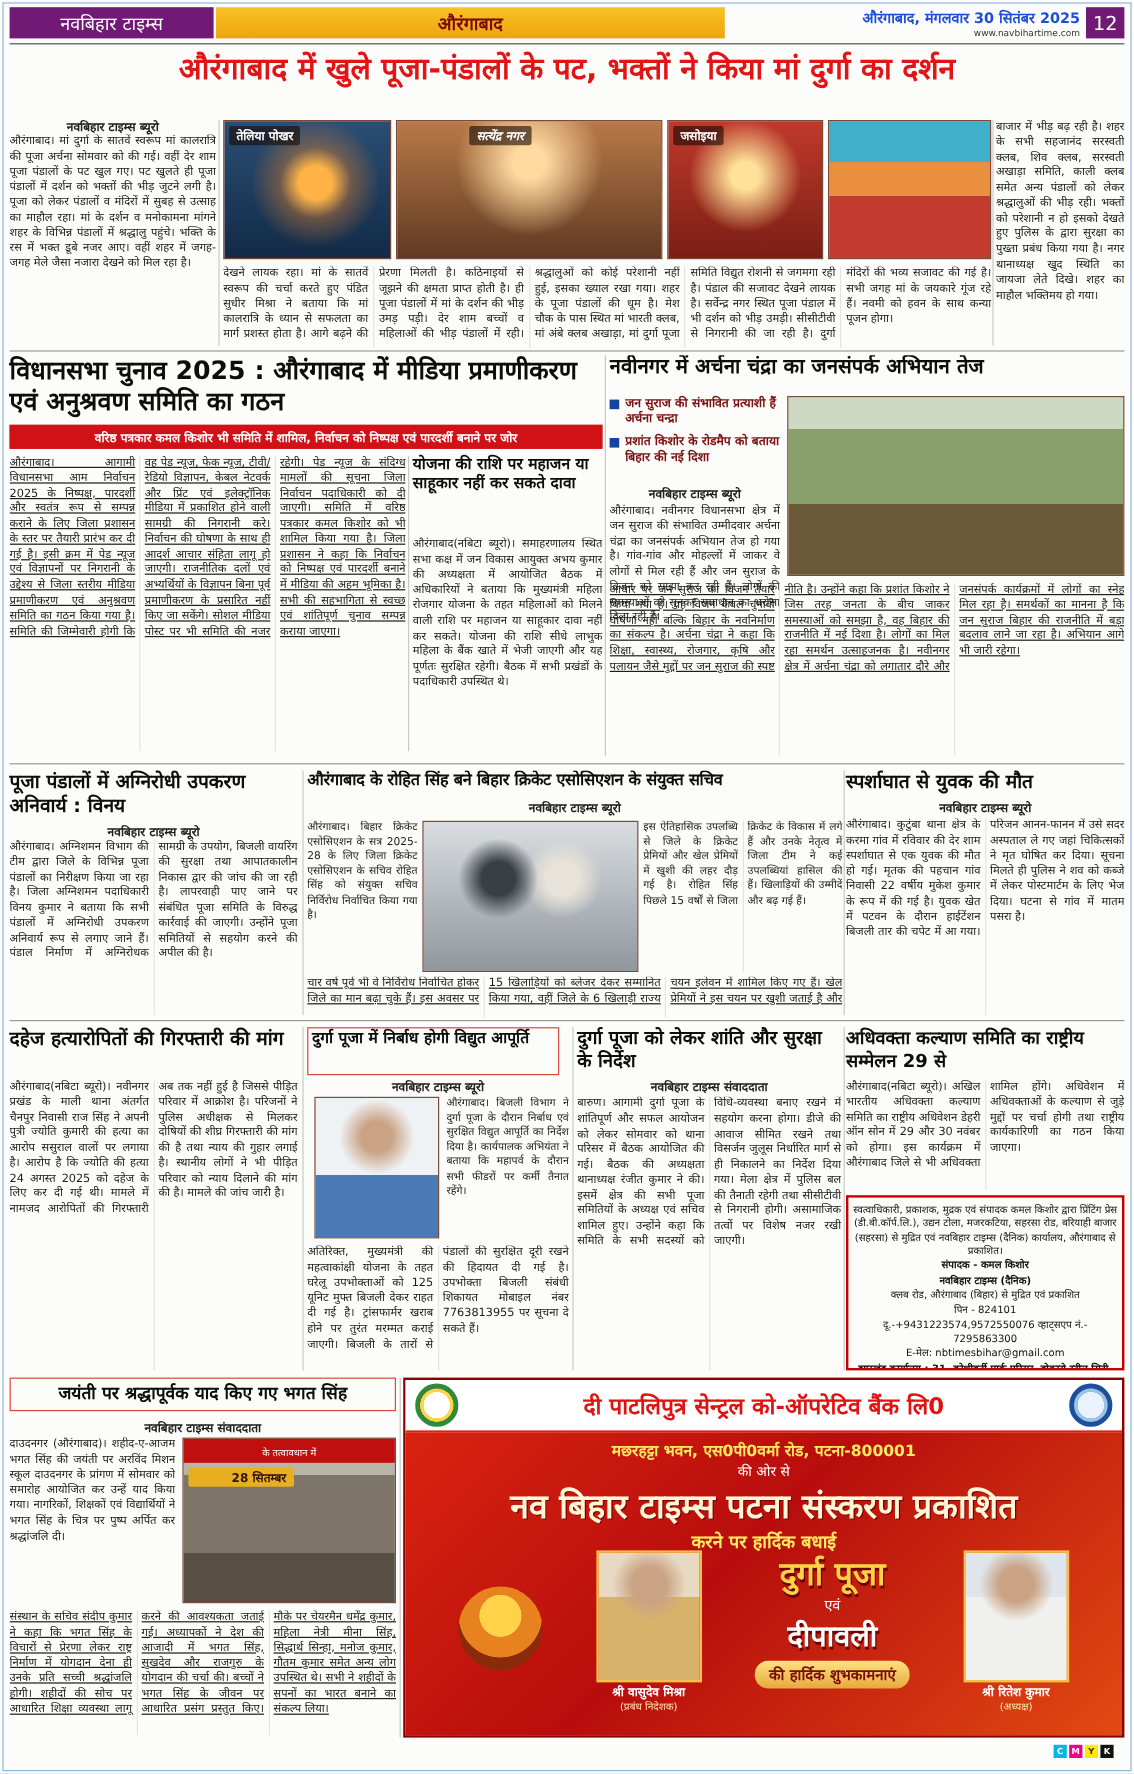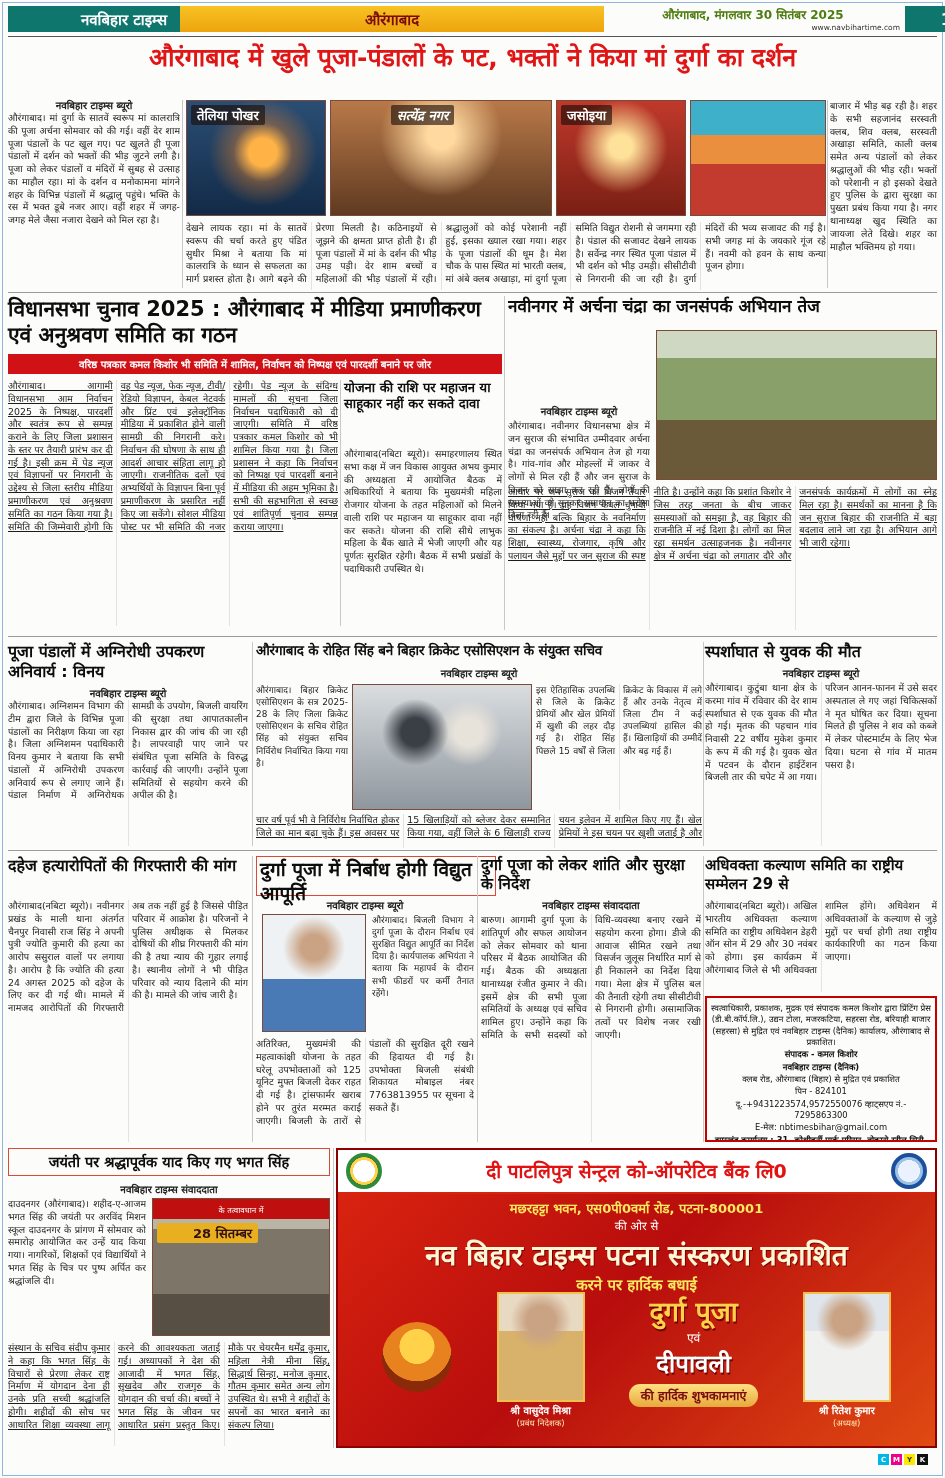--- a/index.html
+++ b/index.html
@@ -7,52 +7,52 @@
   .frame{position:absolute;inset:2px;border:1px solid #8fb6dd;pointer-events:none;}
   .abs{position:absolute;}
   .jt{font-size:9.4px;line-height:1.36;text-align:justify;color:#1c1c1c;overflow:hidden;}
   .jt.small{font-size:8.9px;}
   .c2{column-count:2;column-gap:8px;column-rule:1px solid #e3e3e3;}
   .c3{column-count:3;column-gap:8px;column-rule:1px solid #e3e3e3;text-decoration:underline;}
   .c5{column-count:5;column-gap:9px;column-rule:1px solid #e3e3e3;}
   .hl{font-weight:bold;color:#0d0d0d;line-height:1.25;}
   .byline{font-weight:bold;text-align:center;font-size:10px;color:#222;}
   .photo{position:absolute;border:1px solid #7a4a3a;box-sizing:border-box;}
-  .chip{position:absolute;background:rgba(25,12,6,.62);color:#fff;font-size:13px;font-weight:bold;padding:1px 6px;border-radius:2px;white-space:nowrap;}
+  .chip{position:absolute;background:rgba(25,12,6,.62);color:#fff;font-size:10px;font-weight:bold;padding:1px 6px;border-radius:2px;white-space:nowrap;}
   .rule-h{position:absolute;height:1px;background:#9a9a9a;}
   .rule-v{position:absolute;width:1px;background:#c8c8c8;}
   .redbar{background:#d01217;color:#fff;font-weight:bold;font-size:10px;display:flex;align-items:center;justify-content:center;white-space:nowrap;overflow:hidden;}
   .bullet-row{display:flex;gap:5px;align-items:flex-start;margin-bottom:5px;}
   .bullet-sq{width:8px;height:8px;background:#1444a0;margin-top:3px;flex:none;}
   .bullet-txt{font-size:10.2px;font-weight:bold;color:#7a1010;line-height:1.3;}
   .imp-box{border:2px solid #c40000;text-align:center;font-size:8.4px;line-height:1.35;color:#111;padding:5px 4px;box-sizing:border-box;overflow:hidden;}
   .imp-line{margin:0 0 1px 0;}
   .imp-bold{font-weight:bold;}
-  .mast-red{background:#0f766e;color:#fff;font-weight:bold;display:flex;align-items:center;justify-content:center;padding-left:31px;}
+  .mast-red{background:#701a75;color:#fff;font-weight:normal;display:flex;align-items:center;justify-content:center;}
   .band{background:linear-gradient(180deg,#f8c224,#eda40e);display:flex;align-items:center;justify-content:center;}
   .ad-red{background:linear-gradient(135deg,#d8230f 0%,#b80d0d 45%,#e04a12 100%);}
   .logo-ring{width:36px;height:36px;border-radius:50%;border:4px solid #2e8b3a;background:radial-gradient(circle,#fff 55%,#ffd24a 56% 70%,#d8230f 71%);box-sizing:border-box;}
   .logo-ring.blue{border-color:#1c4f9c;background:radial-gradient(circle,#eaf2ff 55%,#9cc2e5 56% 75%,#1c4f9c 76%);}
   .portrait{width:88px;height:110px;border:2px solid #f3c14b;box-sizing:border-box;}
   .p-cap{color:#fff;font-weight:bold;font-size:10px;text-align:center;margin-top:3px;line-height:1.25;}
   .p-role{color:#ffe9b0;font-size:8.5px;text-align:center;line-height:1.2;}
   .mark{width:11px;height:11px;display:flex;align-items:center;justify-content:center;font-size:7px;font-weight:bold;color:#fff;}
 </style>
 </head>
 <body>
 
 <div id="sheet">
   <div class="frame"></div>
 
   <div class="abs mast-red" style="left:8px;top:6px;width:170px;height:26px;font-size:15px;">नवबिहार टाइम्स</div>
   <div class="abs band" style="left:180px;top:6px;width:424px;height:26px;">
     <span style="color:#7a0b0b;font-weight:bold;font-size:15px;">औरंगाबाद</span>
   </div>
   <div class="abs" style="left:606px;top:6px;width:294px;height:26px;text-align:right;">
-    <div style="font-size:12px;font-weight:bold;color:#4d7c0f;text-align:center;">औरंगाबाद, मंगलवार 30 सितंबर 2025</div>
+    <div style="font-size:12px;font-weight:bold;color:#1d4ed8;">औरंगाबाद, मंगलवार 30 सितंबर 2025</div>
     <div style="font-size:7.5px;color:#333;">www.navbihartime.com</div>
   </div>
   <div class="abs mast-red" style="left:905px;top:6px;width:32px;height:26px;font-size:16px;">12</div>
   <div class="rule-h" style="left:8px;top:36px;width:929px;background:#555;"></div>
 
   <div class="abs hl" style="left:8px;top:42px;width:929px;height:46px;font-size:25px;text-align:center;color:#e01515;">औरंगाबाद में खुले पूजा-पंडालों के पट, भक्तों ने किया मां दुर्गा का दर्शन</div>
 
   <div class="abs byline" style="left:8px;top:98px;width:172px;">नवबिहार टाइम्स ब्यूरो</div>
   <div class="abs jt" style="left:8px;top:112px;width:172px;height:176px;">औरंगाबाद। मां दुर्गा के सातवें स्वरूप मां कालरात्रि की पूजा अर्चना सोमवार को की गई। वहीं देर शाम पूजा पंडालों के पट खुल गए। पट खुलते ही पूजा पंडालों में दर्शन को भक्तों की भीड़ जुटने लगी है। पूजा को लेकर पंडालों व मंदिरों में सुबह से उत्साह का माहौल रहा। मां के दर्शन व मनोकामना मांगने शहर के विभिन्न पंडालों में श्रद्धालु पहुंचे। भक्ति के रस में भक्त डूबे नजर आए। वहीं शहर में जगह-जगह मेले जैसा नजारा देखने को मिल रहा है।</div>
 
@@ -78,20 +78,30 @@
   <div class="abs redbar" style="left:8px;top:354px;width:494px;height:20px;"></div>
   <div class="abs redbar" style="left:8px;top:354px;width:494px;height:20px;">वरिष्ठ पत्रकार कमल किशोर भी समिति में शामिल, निर्वाचन को निष्पक्ष एवं पारदर्शी बनाने पर जोर</div>
   <div class="abs jt c3" style="left:8px;top:380px;width:330px;height:246px;">औरंगाबाद। आगामी विधानसभा आम निर्वाचन 2025 के निष्पक्ष, पारदर्शी और स्वतंत्र रूप से सम्पन्न कराने के लिए जिला प्रशासन के स्तर पर तैयारी प्रारंभ कर दी गई है। इसी क्रम में पेड न्यूज एवं विज्ञापनों पर निगरानी के उद्देश्य से जिला स्तरीय मीडिया प्रमाणीकरण एवं अनुश्रवण समिति का गठन किया गया है। समिति की जिम्मेवारी होगी कि वह पेड न्यूज, फेक न्यूज, टीवी/रेडियो विज्ञापन, केबल नेटवर्क और प्रिंट एवं इलेक्ट्रॉनिक मीडिया में प्रकाशित होने वाली सामग्री की निगरानी करे। निर्वाचन की घोषणा के साथ ही आदर्श आचार संहिता लागू हो जाएगी। राजनीतिक दलों एवं अभ्यर्थियों के विज्ञापन बिना पूर्व प्रमाणीकरण के प्रसारित नहीं किए जा सकेंगे। सोशल मीडिया पोस्ट पर भी समिति की नजर रहेगी। पेड न्यूज के संदिग्ध मामलों की सूचना जिला निर्वाचन पदाधिकारी को दी जाएगी। समिति में वरिष्ठ पत्रकार कमल किशोर को भी शामिल किया गया है। जिला प्रशासन ने कहा कि निर्वाचन को निष्पक्ष एवं पारदर्शी बनाने में मीडिया की अहम भूमिका है। सभी की सहभागिता से स्वच्छ एवं शांतिपूर्ण चुनाव सम्पन्न कराया जाएगा।</div>
 
   <div class="abs hl" style="left:344px;top:380px;width:158px;height:64px;font-size:13px;">योजना की राशि पर महाजन या साहूकार नहीं कर सकते दावा</div>
   <div class="abs jt" style="left:344px;top:448px;width:158px;height:178px;">औरंगाबाद(नबिटा ब्यूरो)। समाहरणालय स्थित सभा कक्ष में जन विकास आयुक्त अभय कुमार की अध्यक्षता में आयोजित बैठक में अधिकारियों ने बताया कि मुख्यमंत्री महिला रोजगार योजना के तहत महिलाओं को मिलने वाली राशि पर महाजन या साहूकार दावा नहीं कर सकते। योजना की राशि सीधे लाभुक महिला के बैंक खाते में भेजी जाएगी और यह पूर्णतः सुरक्षित रहेगी। बैठक में सभी प्रखंडों के पदाधिकारी उपस्थित थे।</div>
   <div class="rule-v" style="left:340px;top:380px;height:246px;"></div>
   <div class="rule-v" style="left:504px;top:296px;height:334px;"></div>
 
   <div class="abs hl" style="left:508px;top:296px;width:429px;height:28px;font-size:17px;white-space:nowrap;overflow:hidden;">नवीनगर में अर्चना चंद्रा का जनसंपर्क अभियान तेज</div>
+  <div class="abs" style="left:508px;top:330px;width:142px;">
+    <div class="bullet-row">
+      <span class="bullet-sq"></span>
+      <span class="bullet-txt">जन सुराज की संभावित प्रत्याशी हैं अर्चना चन्द्रा</span>
+    </div>
+    <div class="bullet-row">
+      <span class="bullet-sq"></span>
+      <span class="bullet-txt">प्रशांत किशोर के रोडमैप को बताया बिहार की नई दिशा</span>
+    </div>
+  </div>
   <div class="abs byline" style="left:508px;top:404px;width:142px;">नवबिहार टाइम्स ब्यूरो</div>
   <div class="abs jt" style="left:508px;top:420px;width:142px;height:154px;">औरंगाबाद। नवीनगर विधानसभा क्षेत्र में जन सुराज की संभावित उम्मीदवार अर्चना चंद्रा का जनसंपर्क अभियान तेज हो गया है। गांव-गांव और मोहल्लों में जाकर वे लोगों से मिल रही हैं और जन सुराज के विजन को साझा कर रही हैं। लोगों की समस्याओं को सुनकर समाधान का भरोसा दिला रही हैं।</div>
   <div class="photo" style="left:656px;top:330px;width:281px;height:150px;background:linear-gradient(180deg,#cfd8c2 0 18%,#8aa06b 18% 60%,#6b5a3a 60% 100%);"></div>
   <div class="abs jt c3" style="left:508px;top:486px;width:429px;height:144px;">आधार पर जन सुराज का विजन तैयार किया गया है। यह विजन केवल चुनावी घोषणा नहीं बल्कि बिहार के नवनिर्माण का संकल्प है। अर्चना चंद्रा ने कहा कि शिक्षा, स्वास्थ्य, रोजगार, कृषि और पलायन जैसे मुद्दों पर जन सुराज की स्पष्ट नीति है। उन्होंने कहा कि प्रशांत किशोर ने जिस तरह जनता के बीच जाकर समस्याओं को समझा है, वह बिहार की राजनीति में नई दिशा है। लोगों का मिल रहा समर्थन उत्साहजनक है। नवीनगर क्षेत्र में अर्चना चंद्रा को लगातार दौरे और जनसंपर्क कार्यक्रमों में लोगों का स्नेह मिल रहा है। समर्थकों का मानना है कि जन सुराज बिहार की राजनीति में बड़ा बदलाव लाने जा रहा है। अभियान आगे भी जारी रहेगा।</div>
 
   <div class="rule-h" style="left:8px;top:636px;width:929px;"></div>
 
   <div class="abs hl" style="left:8px;top:642px;width:240px;height:42px;font-size:16px;">पूजा पंडालों में अग्निरोधी उपकरण अनिवार्य : विनय</div>
   <div class="abs byline" style="left:8px;top:686px;width:240px;">नवबिहार टाइम्स ब्यूरो</div>
   <div class="abs jt c2" style="left:8px;top:700px;width:240px;height:146px;">औरंगाबाद। अग्निशमन विभाग की टीम द्वारा जिले के विभिन्न पूजा पंडालों का निरीक्षण किया जा रहा है। जिला अग्निशमन पदाधिकारी विनय कुमार ने बताया कि सभी पंडालों में अग्निरोधी उपकरण अनिवार्य रूप से लगाए जाने हैं। पंडाल निर्माण में अग्निरोधक सामग्री के उपयोग, बिजली वायरिंग की सुरक्षा तथा आपातकालीन निकास द्वार की जांच की जा रही है। लापरवाही पाए जाने पर संबंधित पूजा समिति के विरुद्ध कार्रवाई की जाएगी। उन्होंने पूजा समितियों से सहयोग करने की अपील की है।</div>
@@ -108,21 +118,21 @@
   <div class="abs hl" style="left:705px;top:642px;width:232px;height:22px;font-size:16px;">स्पर्शाघात से युवक की मौत</div>
   <div class="abs byline" style="left:705px;top:666px;width:232px;">नवबिहार टाइम्स ब्यूरो</div>
   <div class="abs jt c2" style="left:705px;top:682px;width:232px;height:164px;">औरंगाबाद। कुटुंबा थाना क्षेत्र के करमा गांव में रविवार की देर शाम स्पर्शाघात से एक युवक की मौत हो गई। मृतक की पहचान गांव निवासी 22 वर्षीय मुकेश कुमार के रूप में की गई है। युवक खेत में पटवन के दौरान हाईटेंशन बिजली तार की चपेट में आ गया। परिजन आनन-फानन में उसे सदर अस्पताल ले गए जहां चिकित्सकों ने मृत घोषित कर दिया। सूचना मिलते ही पुलिस ने शव को कब्जे में लेकर पोस्टमार्टम के लिए भेज दिया। घटना से गांव में मातम पसरा है।</div>
 
   <div class="rule-h" style="left:8px;top:850px;width:929px;"></div>
 
   <div class="abs hl" style="left:8px;top:856px;width:240px;height:42px;font-size:16px;">दहेज हत्यारोपितों की गिरफ्तारी की मांग</div>
   <div class="abs jt c2" style="left:8px;top:900px;width:240px;height:242px;">औरंगाबाद(नबिटा ब्यूरो)। नवीनगर प्रखंड के माली थाना अंतर्गत चैनपुर निवासी राज सिंह ने अपनी पुत्री ज्योति कुमारी की हत्या का आरोप ससुराल वालों पर लगाया है। आरोप है कि ज्योति की हत्या 24 अगस्त 2025 को दहेज के लिए कर दी गई थी। मामले में नामजद आरोपितों की गिरफ्तारी अब तक नहीं हुई है जिससे पीड़ित परिवार में आक्रोश है। परिजनों ने पुलिस अधीक्षक से मिलकर दोषियों की शीघ्र गिरफ्तारी की मांग की है तथा न्याय की गुहार लगाई है। स्थानीय लोगों ने भी पीड़ित परिवार को न्याय दिलाने की मांग की है। मामले की जांच जारी है।</div>
   <div class="rule-v" style="left:252px;top:856px;height:286px;"></div>
 
-  <div class="abs hl" style="left:256px;top:856px;width:240px;height:40px;font-size:19px;border:1px solid #d84b3a;padding:1px 3px;box-sizing:border-box;">दुर्गा पूजा में निर्बाध होगी विद्युत आपूर्ति</div>
+  <div class="abs hl" style="left:256px;top:856px;width:210px;height:40px;font-size:13px;border:1px solid #d84b3a;padding:1px 3px;box-sizing:border-box;">दुर्गा पूजा में निर्बाध होगी विद्युत आपूर्ति</div>
   <div class="abs byline" style="left:256px;top:898px;width:218px;">नवबिहार टाइम्स ब्यूरो</div>
   <div class="photo" style="left:262px;top:914px;width:104px;height:118px;background:radial-gradient(circle at 50% 28%,#caa384 0 13%,transparent 32%),linear-gradient(180deg,#eef2f5 0 55%,#4a7ab5 55% 100%);"></div>
   <div class="abs jt small" style="left:372px;top:914px;width:102px;height:118px;">औरंगाबाद। बिजली विभाग ने दुर्गा पूजा के दौरान निर्बाध एवं सुरक्षित विद्युत आपूर्ति का निर्देश दिया है। कार्यपालक अभियंता ने बताया कि महापर्व के दौरान सभी फीडरों पर कर्मी तैनात रहेंगे।</div>
   <div class="abs jt c2" style="left:256px;top:1038px;width:218px;height:104px;">अतिरिक्त, मुख्यमंत्री की महत्वाकांक्षी योजना के तहत घरेलू उपभोक्ताओं को 125 यूनिट मुफ्त बिजली देकर राहत दी गई है। ट्रांसफार्मर खराब होने पर तुरंत मरम्मत कराई जाएगी। बिजली के तारों से पंडालों की सुरक्षित दूरी रखने की हिदायत दी गई है। उपभोक्ता बिजली संबंधी शिकायत मोबाइल नंबर 7763813955 पर सूचना दे सकते हैं।</div>
   <div class="rule-v" style="left:477px;top:856px;height:286px;"></div>
 
   <div class="abs hl" style="left:481px;top:856px;width:220px;height:40px;font-size:15.5px;">दुर्गा पूजा को लेकर शांति और सुरक्षा के निर्देश</div>
   <div class="abs byline" style="left:481px;top:898px;width:220px;">नवबिहार टाइम्स संवाददाता</div>
   <div class="abs jt c2" style="left:481px;top:914px;width:220px;height:228px;">बारुण। आगामी दुर्गा पूजा के शांतिपूर्ण और सफल आयोजन को लेकर सोमवार को थाना परिसर में बैठक आयोजित की गई। बैठक की अध्यक्षता थानाध्यक्ष रंजीत कुमार ने की। इसमें क्षेत्र की सभी पूजा समितियों के अध्यक्ष एवं सचिव शामिल हुए। उन्होंने कहा कि समिति के सभी सदस्यों को विधि-व्यवस्था बनाए रखने में सहयोग करना होगा। डीजे की आवाज सीमित रखने तथा विसर्जन जुलूस निर्धारित मार्ग से ही निकालने का निर्देश दिया गया। मेला क्षेत्र में पुलिस बल की तैनाती रहेगी तथा सीसीटीवी से निगरानी होगी। असामाजिक तत्वों पर विशेष नजर रखी जाएगी।</div>
   <div class="rule-v" style="left:703px;top:856px;height:286px;"></div>

